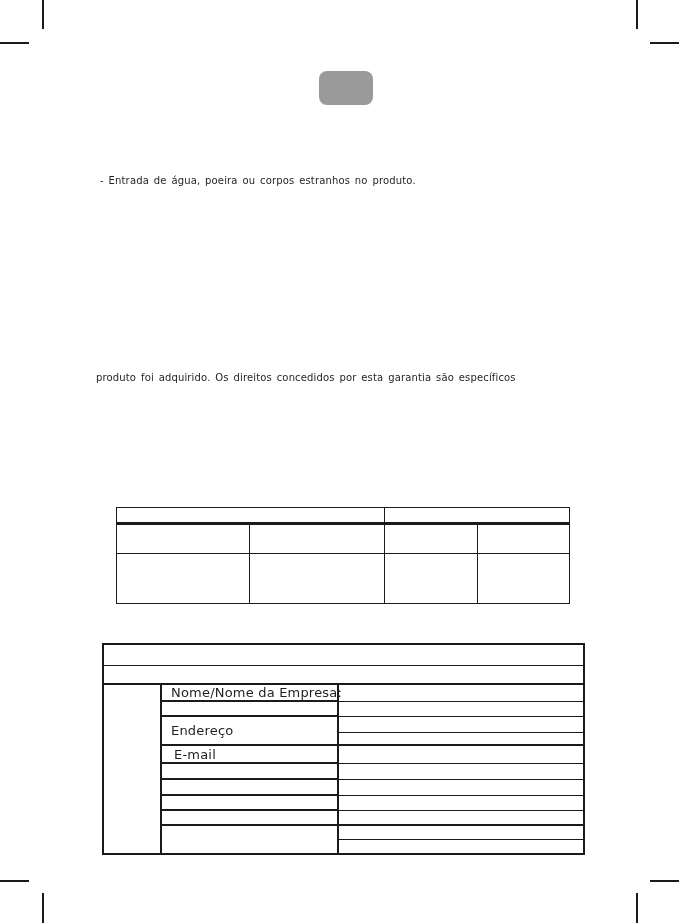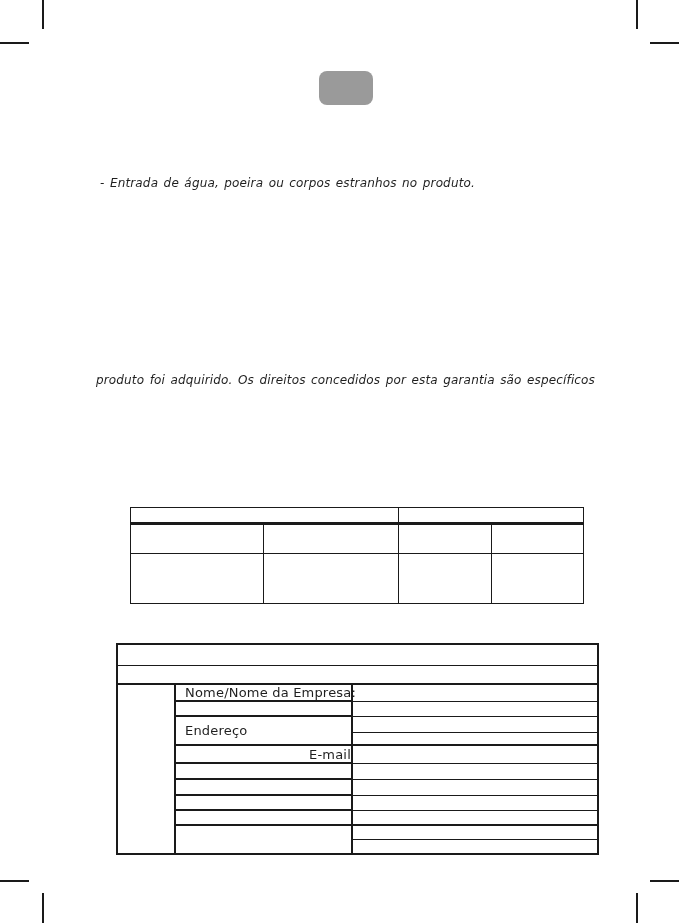--- a/index.html
+++ b/index.html
@@ -19,30 +19,29 @@
     color:var(--text);
     overflow:hidden;
   }
   .crop{position:absolute;background:var(--crop-mark);}
   .logo-box{
     position:absolute;left:319px;top:71px;width:54px;height:34px;
     background:var(--logo-gray);border-radius:8px;
   }
   .para{
     position:absolute;
-    font-size:12px;line-height:16px;
+    font-size:10px;line-height:16px;
     letter-spacing:0.15px;word-spacing:1.5px;
     white-space:nowrap;
-    font-style:italic;
   }
   .p1{left:100px;top:163px;}
   .p2{left:100px;top:251px;}
   .p3{left:96px;top:360px;text-align:center;}
 
-  table{border-collapse:collapse;table-layout:fixed;margin-left:14px;}
+  table{border-collapse:collapse;table-layout:fixed;}
   td{padding:0;vertical-align:middle;}
 
   
   .service-table{position:absolute;left:116px;top:507px;width:454px;}
   .service-table td{border:1px solid var(--table-border);}
   .service-table tr.t1-head td{border-bottom:3px solid var(--table-border);}
 
   
   .form-table{
     position:absolute;left:102px;top:643px;width:481px;
@@ -52,21 +51,21 @@
   .form-table td{border:1px solid var(--table-border);}
   .form-table td.full{border-left:none;border-right:none;}
   .form-table td.fullB{border-bottom:2px solid var(--table-border);}
   .form-table td.stub{border-right:2px solid var(--table-border);border-bottom:none;border-top:none;border-left:none;}
   .form-table td.lab{
     border:2px solid var(--table-border);
     padding-left:9px;
     letter-spacing:0.2px;
     white-space:nowrap;
   }
-  .form-table td.email-pad{padding-left:12px;text-align:right;}
+  .form-table td.email-pad{padding-left:12px;}
   .form-table td.t2px{border-top:2px solid var(--table-border);}
   .form-table td.b2px{border-bottom:2px solid var(--table-border);}
 </style>
 </head>
 <body>
 
 <div class="page">
 
   <div class="crop" style="left:42px;top:0;width:2px;height:29px"></div>
   <div class="crop" style="left:0;top:42px;width:29px;height:2px"></div>

